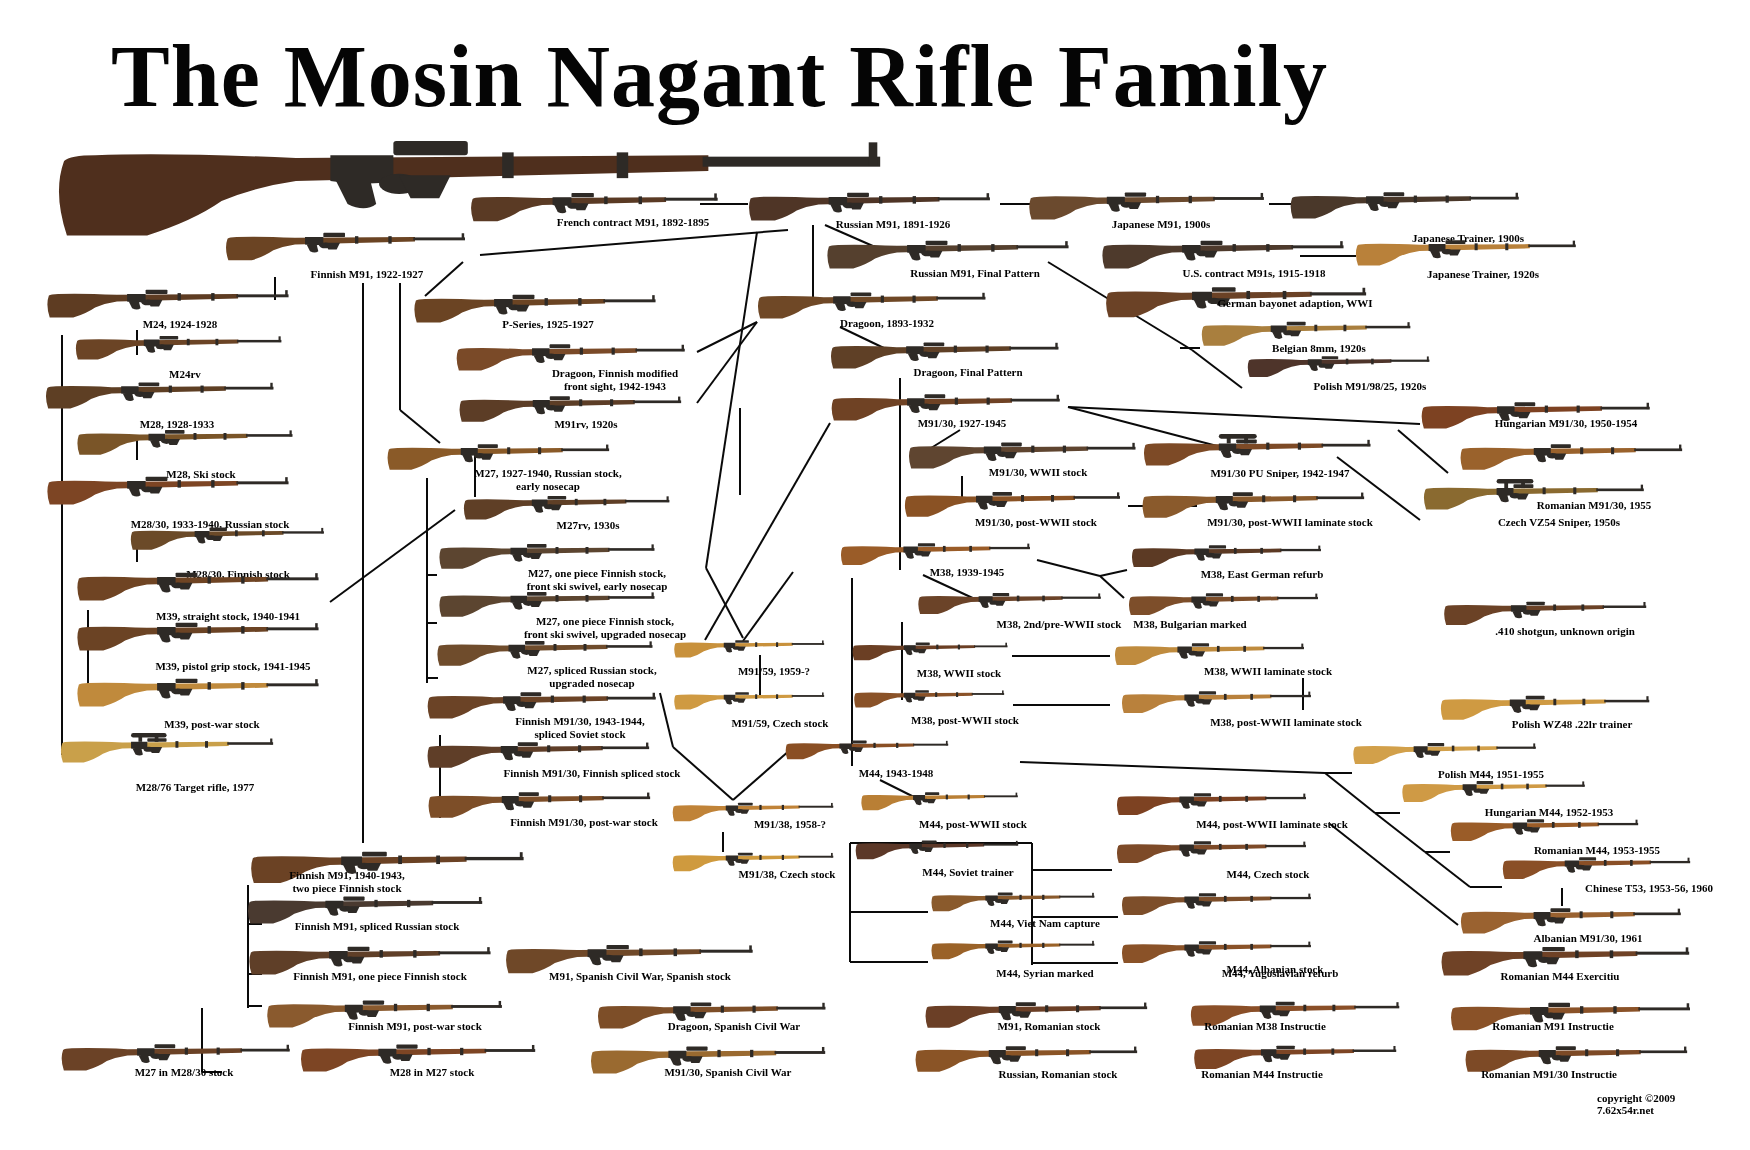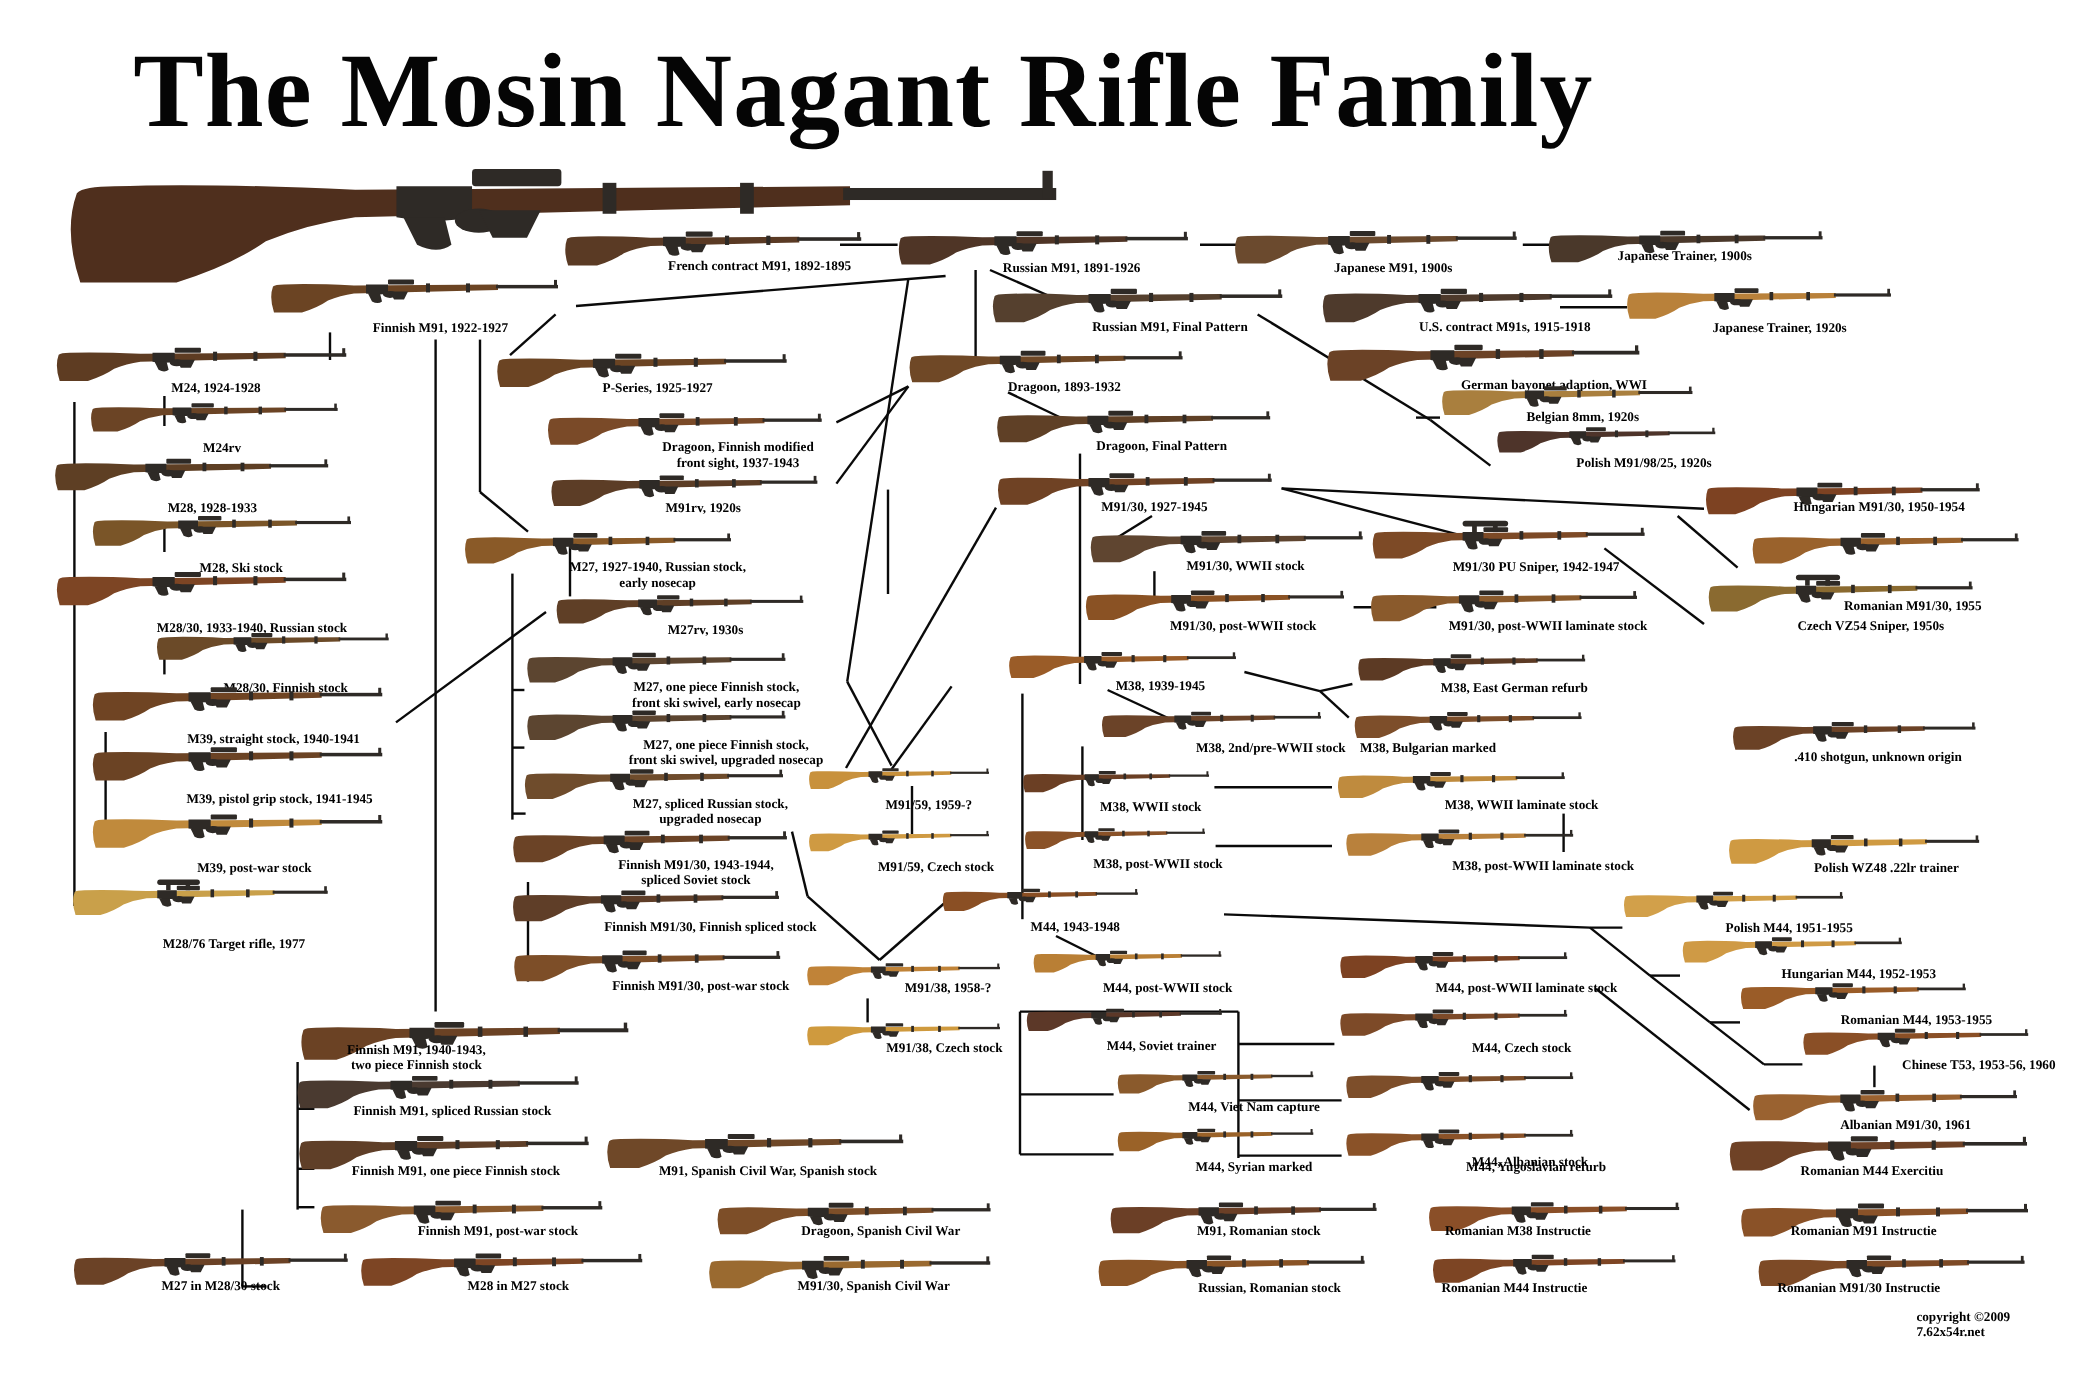--- a/index.html
+++ b/index.html
@@ -163,21 +163,21 @@
         <svg viewBox="0 0 300 44" width="248" height="36" class="rifle-art" style="--wood: #6b4a2e;">
           <use href="#rifle-shape"></use>
         </svg>
       </div>
       <div class="rifle-label" style="left: 1161px; top: 218px;">Japanese M91, 1900s</div>
       <div class="rifle-node" style="left: 1288px; top: 186px;">
         <svg viewBox="0 0 300 44" width="242" height="35" class="rifle-art" style="--wood: #4a382a;">
           <use href="#rifle-shape"></use>
         </svg>
       </div>
-      <div class="rifle-label" style="left: 1404px; top: 208px;">Japanese Trainer, 1900s</div>
+      <div class="rifle-label" style="left: 1404px; top: 232px; text-align: right;">Japanese Trainer, 1900s</div>
       <div class="rifle-node" style="left: 825px; top: 234px;">
         <svg viewBox="0 0 300 44" width="255" height="37" class="rifle-art" style="--wood: #55402e;">
           <use href="#rifle-shape"></use>
         </svg>
       </div>
       <div class="rifle-label" style="left: 975px; top: 267px;">Russian M91, Final Pattern</div>
       <div class="rifle-node" style="left: 1100px; top: 234px;">
         <svg viewBox="0 0 300 44" width="255" height="37" class="rifle-art" style="--wood: #4e3a2c;">
           <use href="#rifle-shape"></use>
         </svg>
@@ -187,21 +187,21 @@
         <svg viewBox="0 0 300 44" width="230" height="34" class="rifle-art" style="--wood: #b9813a;">
           <use href="#rifle-shape"></use>
         </svg>
       </div>
       <div class="rifle-label" style="left: 1483px; top: 268px;">Japanese Trainer, 1920s</div>
       <div class="rifle-node" style="left: 1105px; top: 280px;">
         <svg viewBox="0 0 300 44" width="272" height="40" class="rifle-art" style="--wood: #6b4226;">
           <use href="#rifle-shape"></use>
         </svg>
       </div>
-      <div class="rifle-label" style="left: 1295px; top: 315px;">German bayonet adaption, WWI</div>
+      <div class="rifle-label" style="left: 1295px; top: 297px;">German bayonet adaption, WWI</div>
       <div class="rifle-node" style="left: 1200px; top: 316px;">
         <svg viewBox="0 0 300 44" width="220" height="32" class="rifle-art" style="--wood: #a97f3e;">
           <use href="#rifle-shape"></use>
         </svg>
       </div>
       <div class="rifle-label" style="left: 1319px; top: 342px;">Belgian 8mm, 1920s</div>
       <div class="rifle-node" style="left: 1247px; top: 351px;">
         <svg viewBox="0 0 300 44" width="190" height="28" class="rifle-art" style="--wood: #4e342a;">
           <use href="#rifle-shape"></use>
         </svg>
@@ -212,21 +212,21 @@
           <use href="#rifle-shape"></use>
         </svg>
       </div>
       <div class="rifle-label" style="left: 548px; top: 318px;">P-Series, 1925-1927</div>
       <div class="rifle-node" style="left: 455px; top: 338px;">
         <svg viewBox="0 0 300 44" width="240" height="35" class="rifle-art" style="--wood: #7a4a28;">
           <use href="#rifle-shape"></use>
         </svg>
       </div>
       <div class="rifle-label" style="left: 615px; top: 367px;">Dragoon, Finnish modified
-front sight, 1937-1943</div>
+front sight, 1942-1943</div>
       <div class="rifle-node" style="left: 457px; top: 390px;">
         <svg viewBox="0 0 300 44" width="235" height="34" class="rifle-art" style="--wood: #5c3d26;">
           <use href="#rifle-shape"></use>
         </svg>
       </div>
       <div class="rifle-label" style="left: 586px; top: 418px;">M91rv, 1920s</div>
       <div class="rifle-node" style="left: 385px; top: 438px;">
         <svg viewBox="0 0 300 44" width="235" height="34" class="rifle-art" style="--wood: #8a5a28;">
           <use href="#rifle-shape"></use>
         </svg>

